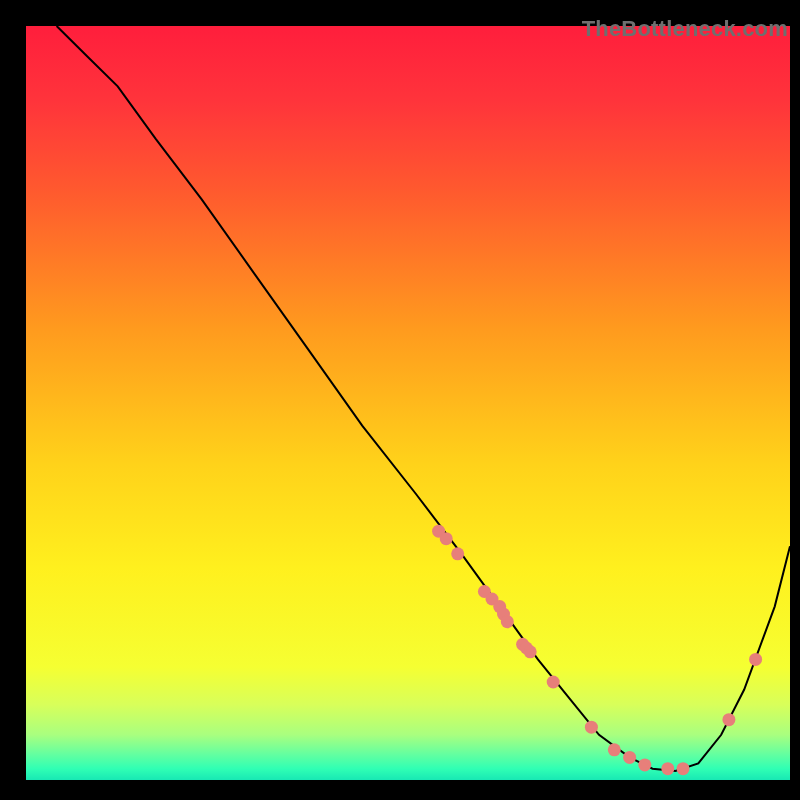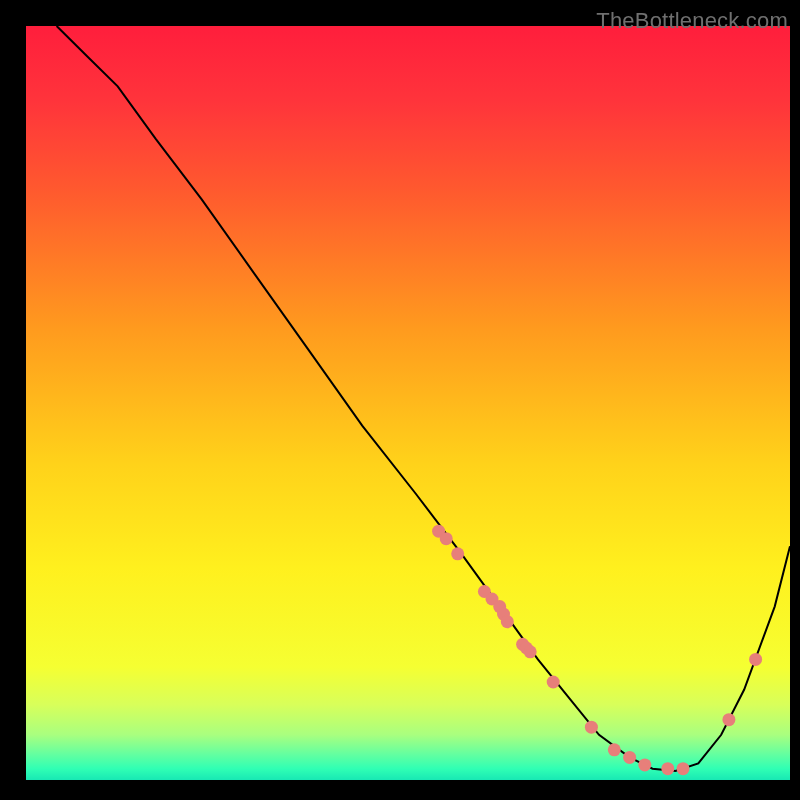--- a/index.html
+++ b/index.html
@@ -10,25 +10,25 @@
     background: #000;
     overflow: hidden;
   }
   .wrap {
     position: relative;
     width: 800px;
     height: 800px;
   }
   .watermark {
     position: absolute;
-    top: 8px;
+    top: 16px;
     right: 12px;
     font-family: Arial, Helvetica, sans-serif;
     font-size: 22px;
-    font-weight: 400;
+    font-weight: 700;
     color: #6f6f6f;
     letter-spacing: 0.2px;
     z-index: 5;
   }
   svg {
     position: absolute;
     left: 0;
     top: 0;
   }
 </style>

